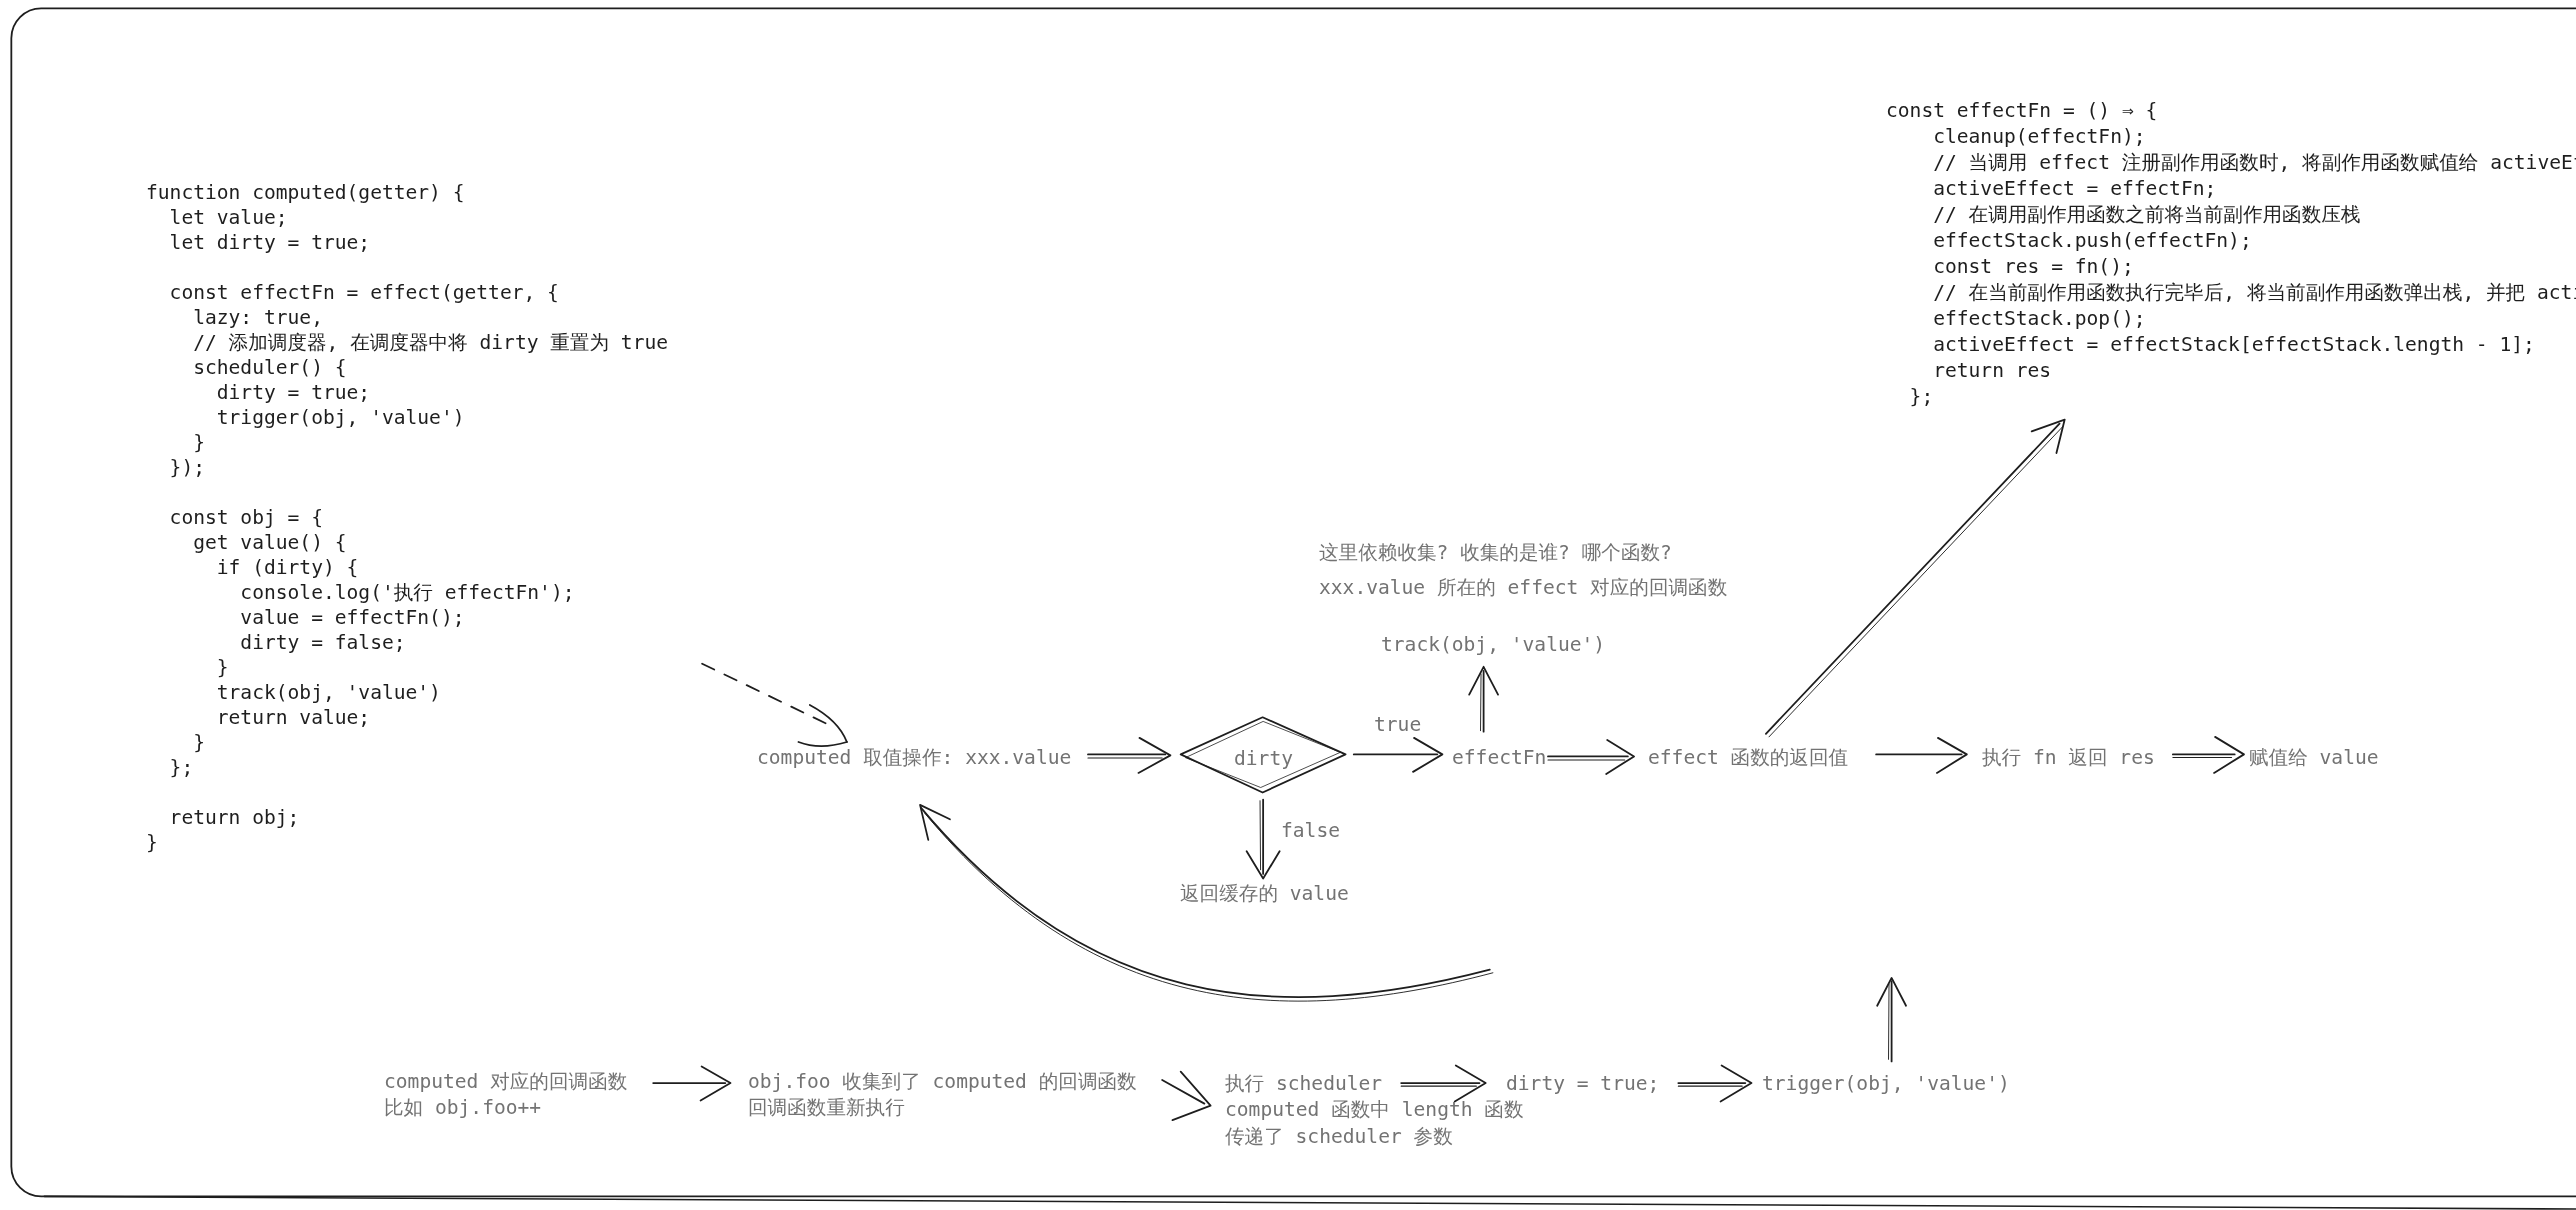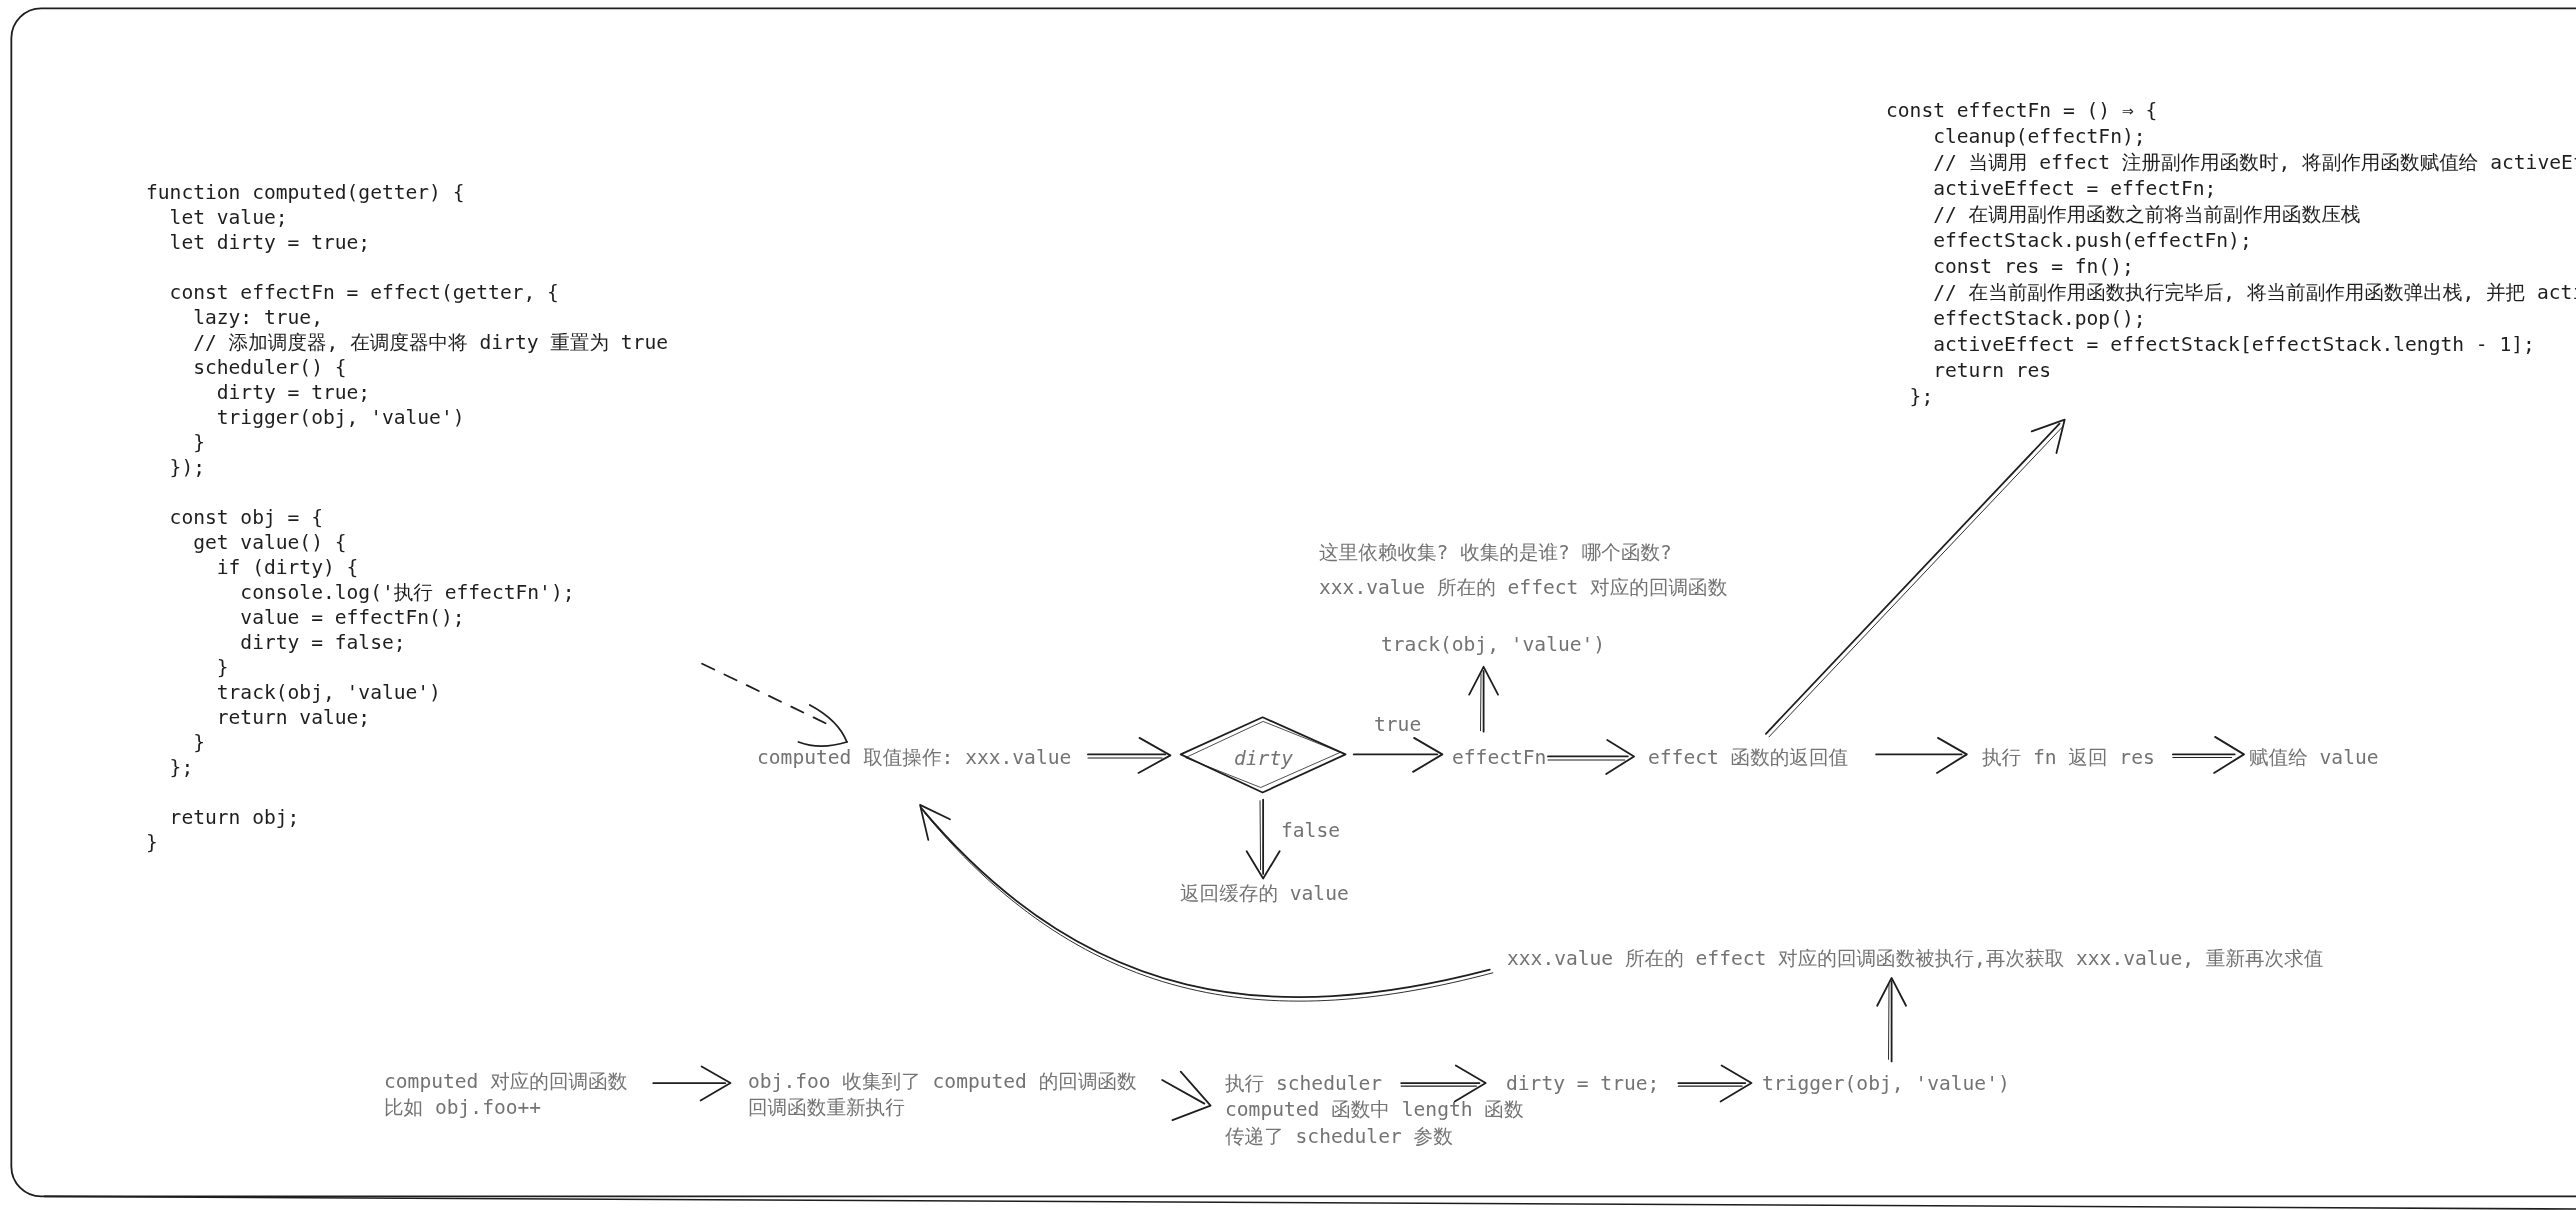--- a/index.html
+++ b/index.html
@@ -162,42 +162,41 @@
     effectStack.push(effectFn);
     const res = fn();
     // 在当前副作用函数执行完毕后, 将当前副作用函数弹出栈, 并把 activeEffect 还原为之前的值
     effectStack.pop();
     activeEffect = effectStack[effectStack.length - 1];
     return res
   };</pre>
 
   <div class="lbl" style="left:757px;top:745px;">computed 取值操作: xxx.value</div>
 
-  <div class="lbl" style="left:1234px;top:746px;width:59px;text-align:center;font-style:italic;">dirty</div>
+  <div class="lbl" style="left:1234px;top:746px;width:59px;text-align:center;">dirty</div>
 
   <div class="lbl" style="left:1374px;top:712px;">true</div>
 
   <div class="lbl" style="left:1281px;top:818px;">false</div>
 
   <div class="lbl" style="left:1452px;top:745px;">effectFn</div>
 
   <div class="lbl" style="left:1381px;top:632px;">track(obj, 'value')</div>
 
   <div class="lbl" style="left:1319px;top:540px;">这里依赖收集? 收集的是谁? 哪个函数?</div>
   <div class="lbl" style="left:1319px;top:575px;text-align:center;">xxx.value 所在的 effect 对应的回调函数</div>
 
   <div class="lbl" style="left:1648px;top:745px;">effect 函数的返回值</div>
 
   <div class="lbl" style="left:1982px;top:745px;">执行 fn 返回 res</div>
 
   <div class="lbl" style="left:2249px;top:745px;">赋值给 value</div>
 
   <div class="lbl" style="left:1180px;top:881px;">返回缓存的 value</div>
 
-  <div class="lbl" style="left:1507px;top:946px;">xxx.value 所在的 effect 对应的回调函数被执行,再次获取 xxx.value, 重新再次求值</div>
 
   <div class="lbl" style="left:384px;top:1069px;">computed 对应的回调函数</div>
   <div class="lbl" style="left:384px;top:1095px;">比如 obj.foo++</div>
 
   <div class="lbl" style="left:748px;top:1069px;">obj.foo 收集到了 computed 的回调函数</div>
   <div class="lbl" style="left:748px;top:1095px;">回调函数重新执行</div>
 
   <div class="lbl" style="left:1225px;top:1071px;">执行 scheduler</div>
   <div class="lbl" style="left:1225px;top:1097px;">computed 函数中 length 函数</div>
   <div class="lbl" style="left:1225px;top:1124px;">传递了 scheduler 参数</div>

